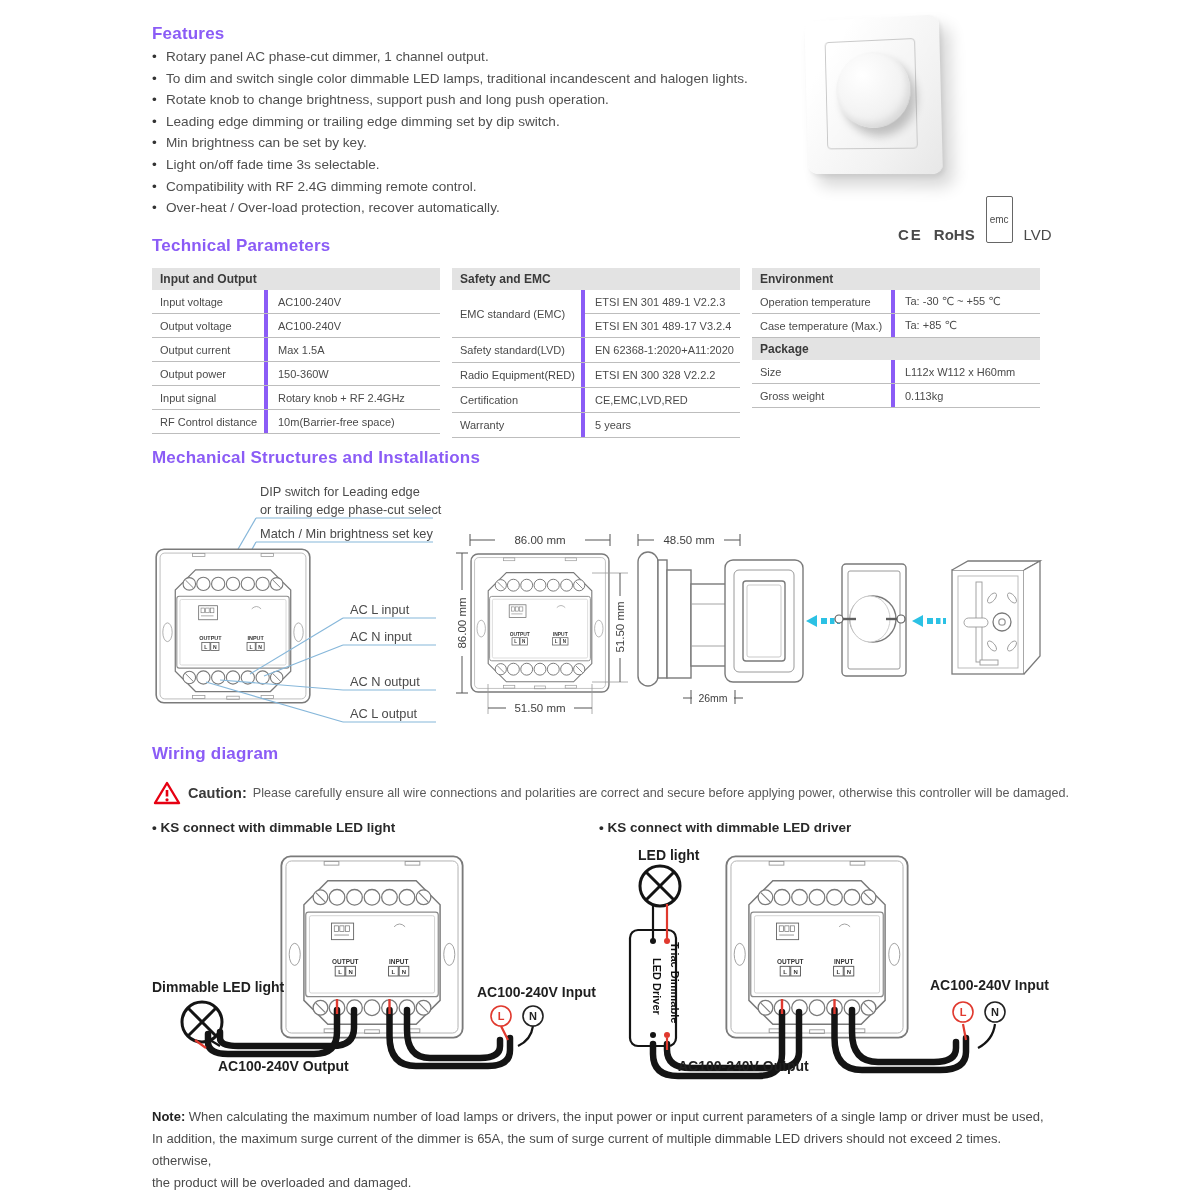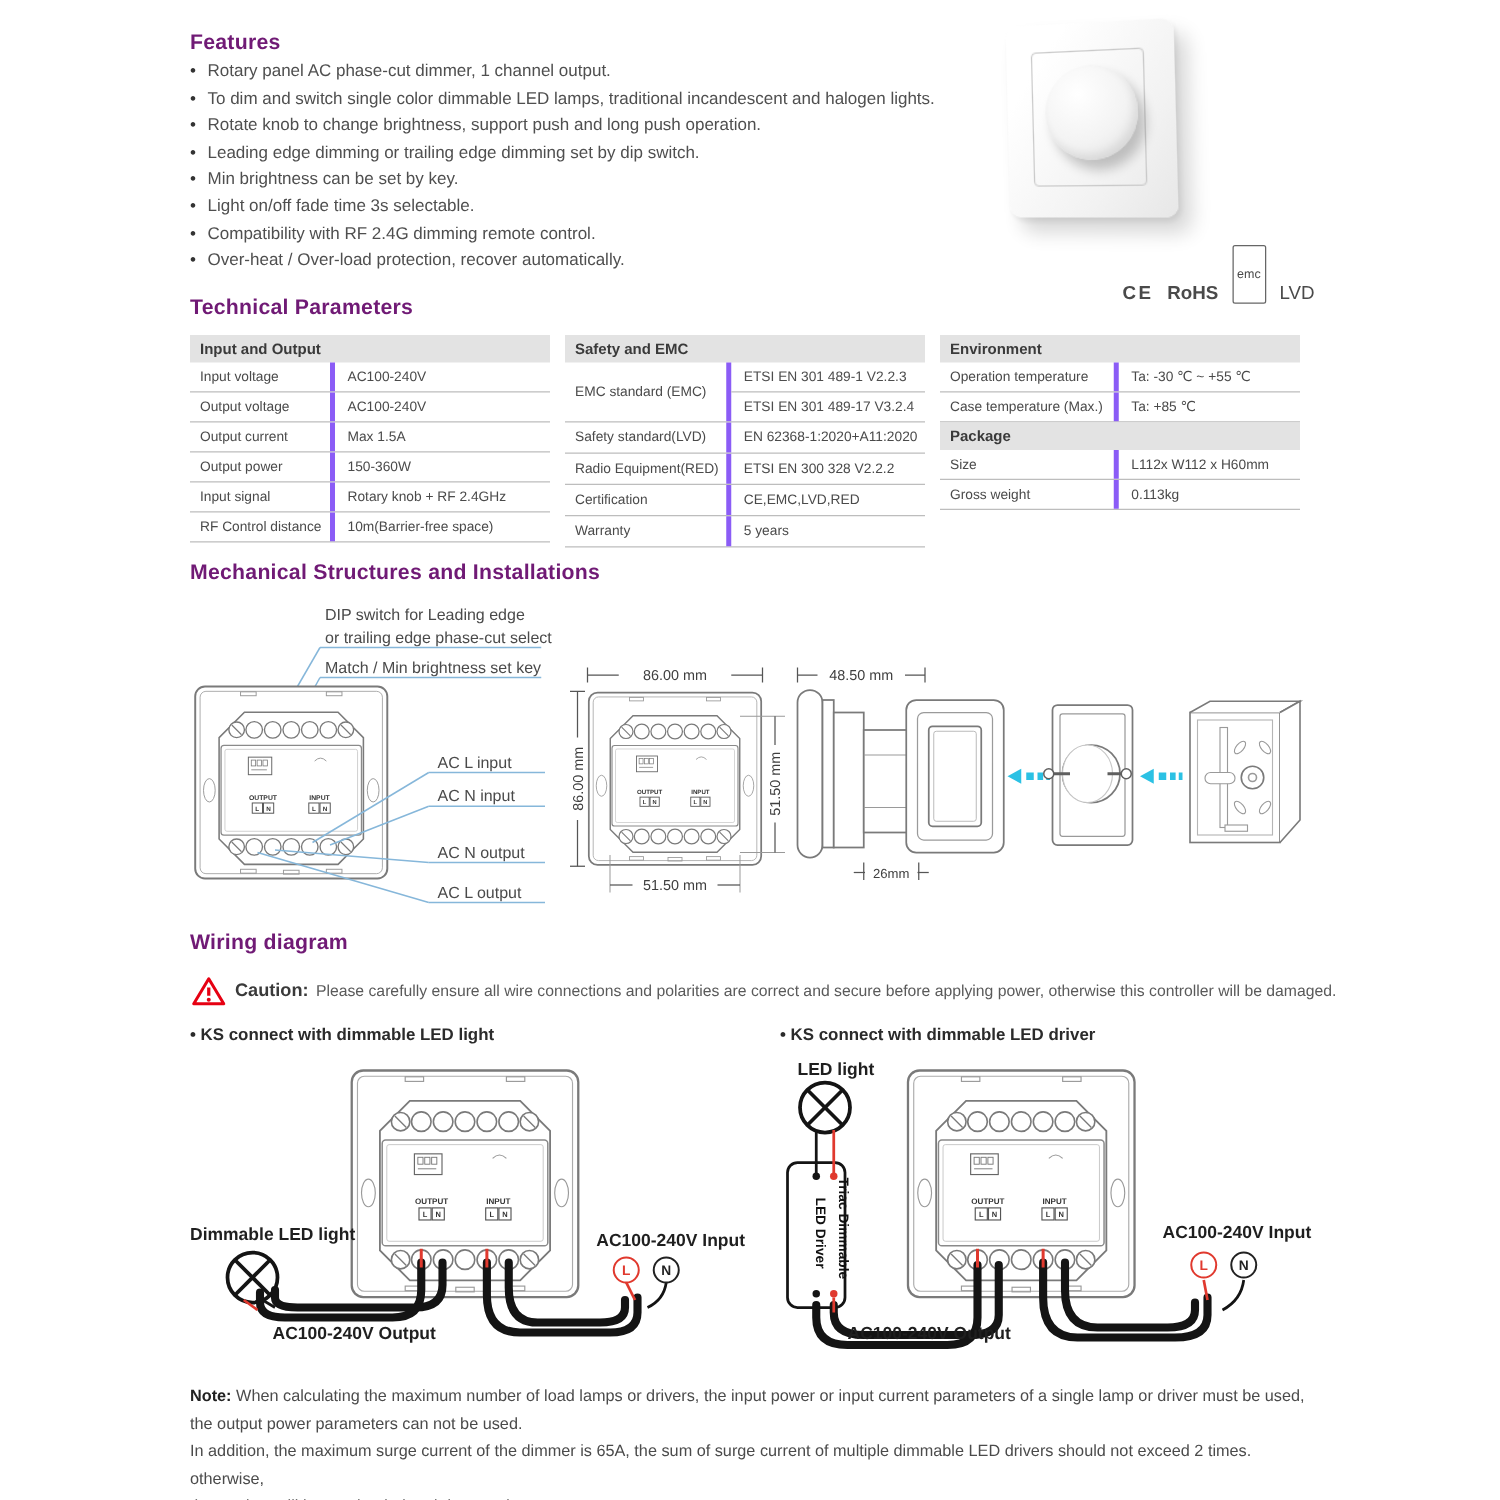--- a/index.html
+++ b/index.html
@@ -1,18 +1,18 @@
 <!DOCTYPE html>
 <html><head>
 <meta charset="utf-8">
 <style>
   html,body{margin:0;padding:0;background:#fff;}
   .page{position:relative;width:1200px;height:1200px;background:#fff;overflow:hidden;
         font-family:"Liberation Sans","DejaVu Sans",sans-serif;color:#4d4d4d;}
-  .h2{position:absolute;font-size:17px;font-weight:600;color:#701a75;letter-spacing:.2px;}
+  .h2{position:absolute;font-size:17px;font-weight:600;color:#8b5cf6;letter-spacing:.2px;}
   
   .features-list{position:absolute;left:152px;top:46px;margin:0;padding:0;list-style:none;}
   .features-list li{height:21.6px;line-height:21.6px;font-size:13.6px;color:#4f4f4f;white-space:nowrap;}
   .features-list .dot{display:inline-block;width:14px;color:#333;}
   
   .photo{position:absolute;left:795px;top:12px;width:160px;height:180px;}
   .plate{position:absolute;left:8px;top:6px;width:138px;height:156px;border-radius:10px;
          background:linear-gradient(125deg,#ffffff 20%,#f2f2f2 70%,#e7e7e7);
          box-shadow:10px 12px 16px rgba(0,0,0,.16),2px 3px 5px rgba(0,0,0,.08);
          transform:perspective(650px) rotateY(-13deg) rotate(-1.5deg);}
@@ -45,21 +45,21 @@
   .dimtext-s{font-size:10.5px;fill:#3f3f3f;}
   .wtext{font-size:14px;font-weight:600;fill:#1f1f1f;}
   .ln-l{font-size:11px;font-weight:700;fill:#e0392e;}
   .ln-n{font-size:11px;font-weight:700;fill:#222;}
   .drv{font-size:11px;font-weight:600;fill:#111;}
   
   .caution{position:absolute;left:152px;top:780px;display:flex;align-items:center;gap:6px;width:930px;}
   .caution b{font-size:14.5px;color:#3a3a3a;}
   .caution span{font-size:12.6px;color:#5a5a5a;}
   .wiring-bullets{position:absolute;left:152px;top:820px;width:900px;font-size:13.5px;font-weight:600;color:#2b2b2b;}
-  .wiring-bullets .b2{position:absolute;left:472px;top:0;}
+  .wiring-bullets .b2{position:absolute;left:447px;top:0;}
   
   .note{position:absolute;left:152px;top:1106px;width:905px;font-size:13px;line-height:22px;color:#4b4b4b;}
   .note b{color:#222;}
 </style>
 </head>
 <body>
 
 <div class="page">
 
   <div class="h2" style="left:152px;top:24px;">Features</div>
@@ -441,18 +441,17 @@
       </g>
       <g>
         <circle cx="855" cy="172" r="10" fill="#fff" stroke="#222" stroke-width="1.6"></circle>
         <text class="ln-n" x="855" y="176" text-anchor="middle">N</text>
       </g>
     </g>
   </svg>
 
   <div class="note">
     <div><b>Note:</b> <span>When calculating the maximum number of load lamps or drivers, the input power or input current parameters of a single lamp or driver must be used,</span></div>
-    <div>the output power parameters can not be used.</div>
     <div>In addition, the maximum surge current of the dimmer is 65A, the sum of surge current of multiple dimmable LED drivers should not exceed 2 times. otherwise,</div>
     <div>the product will be overloaded and damaged.</div>
   </div>
 
 </div>
 
 </body></html>

